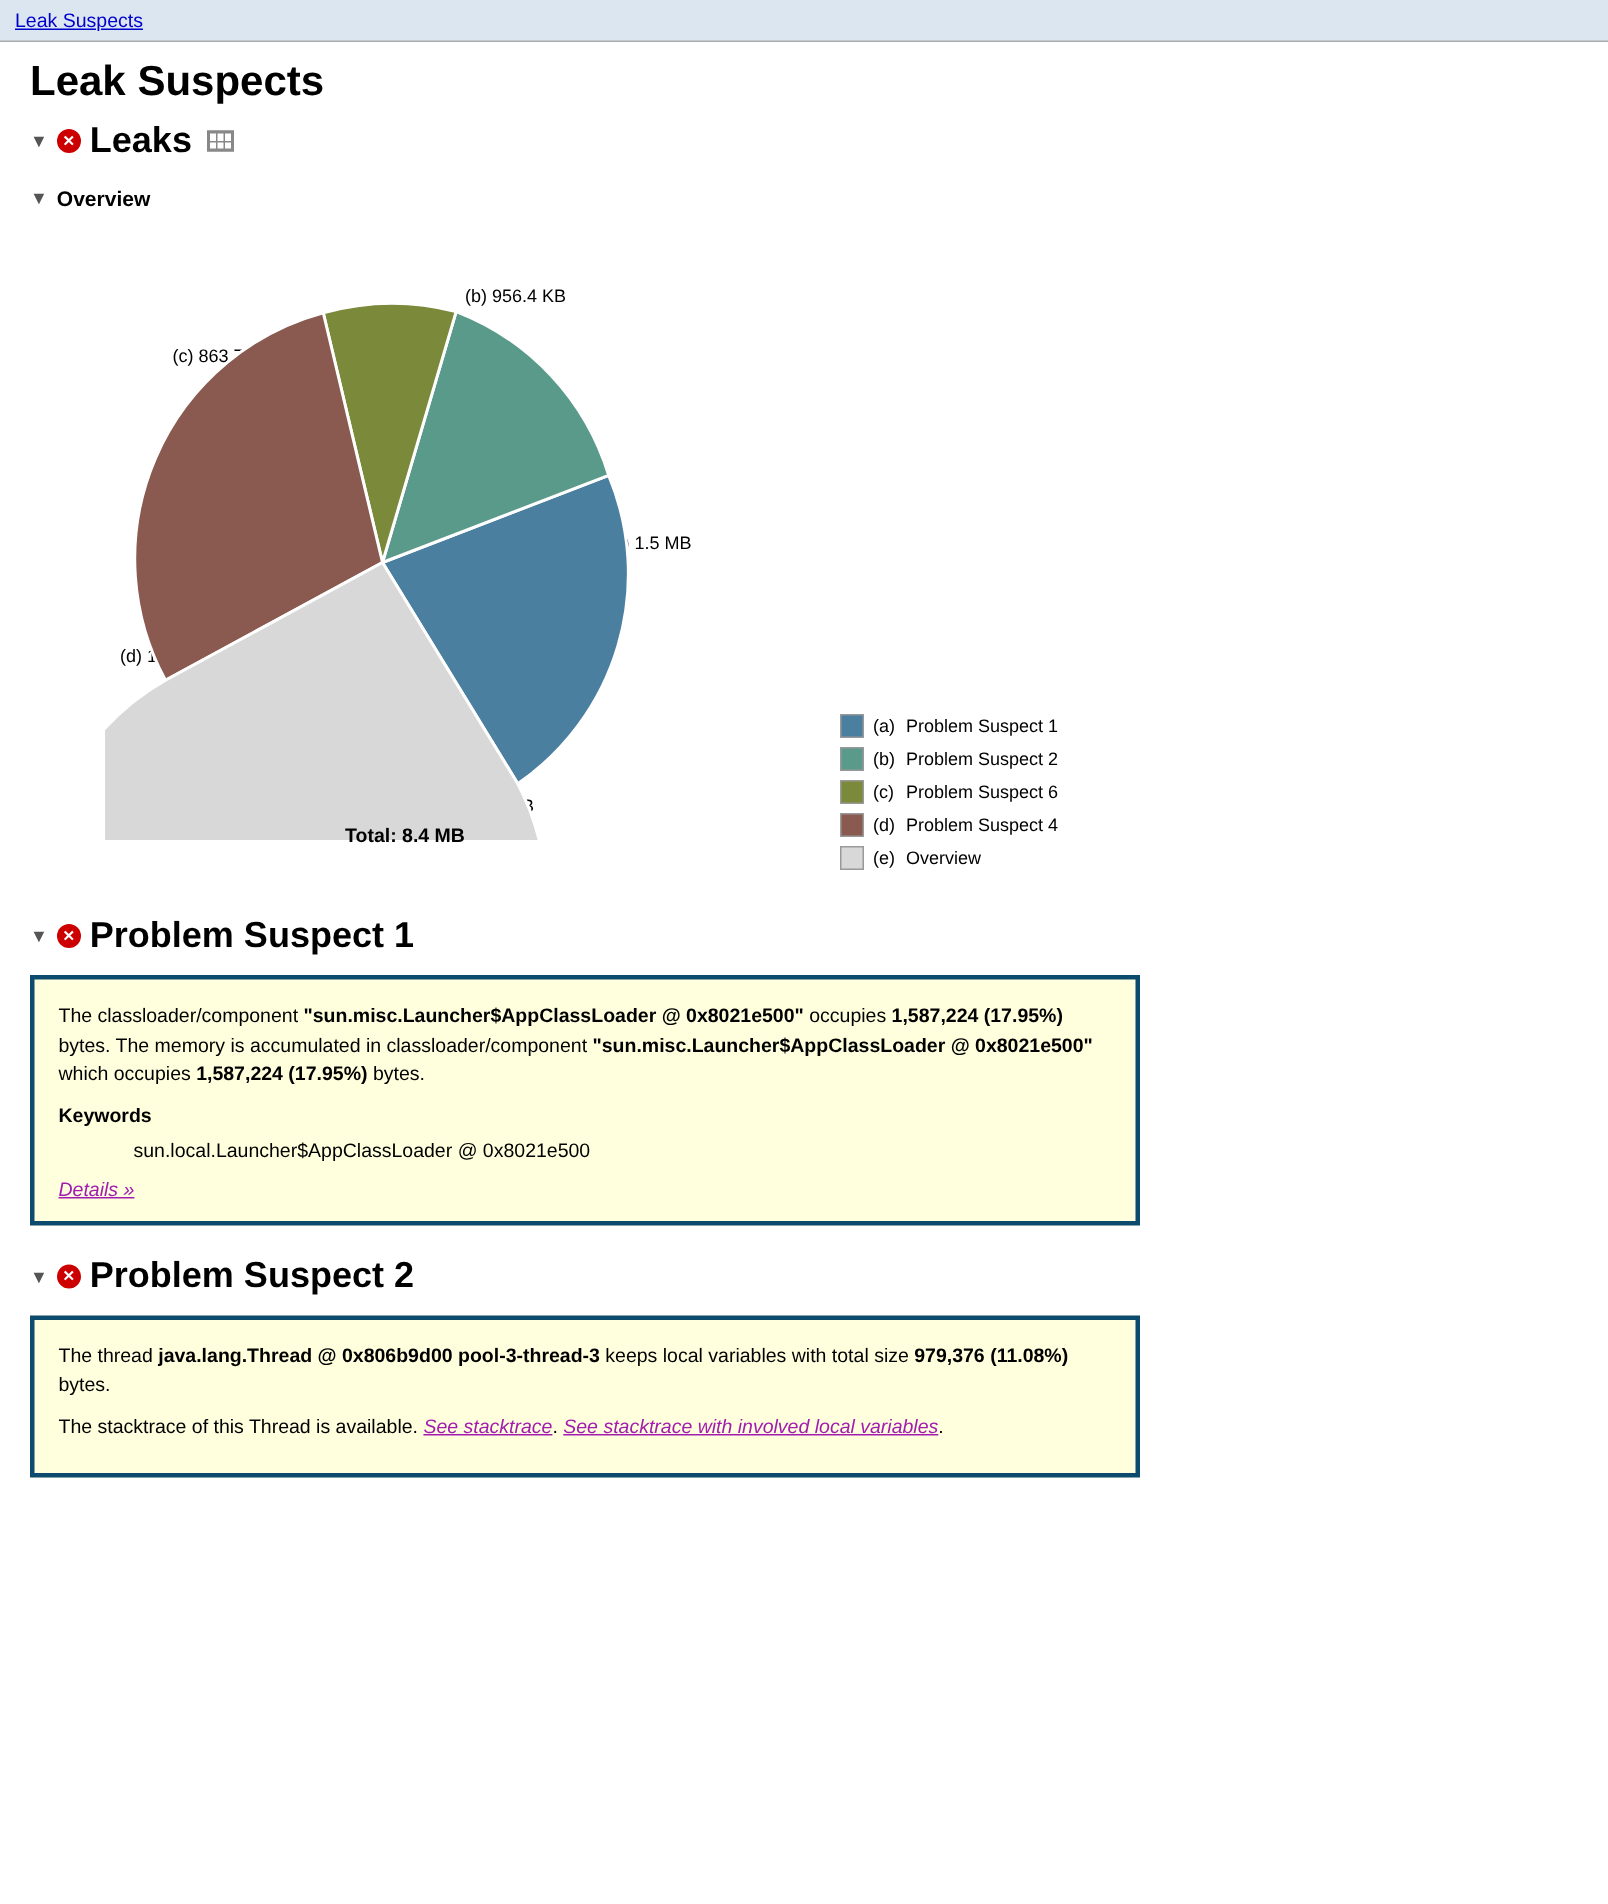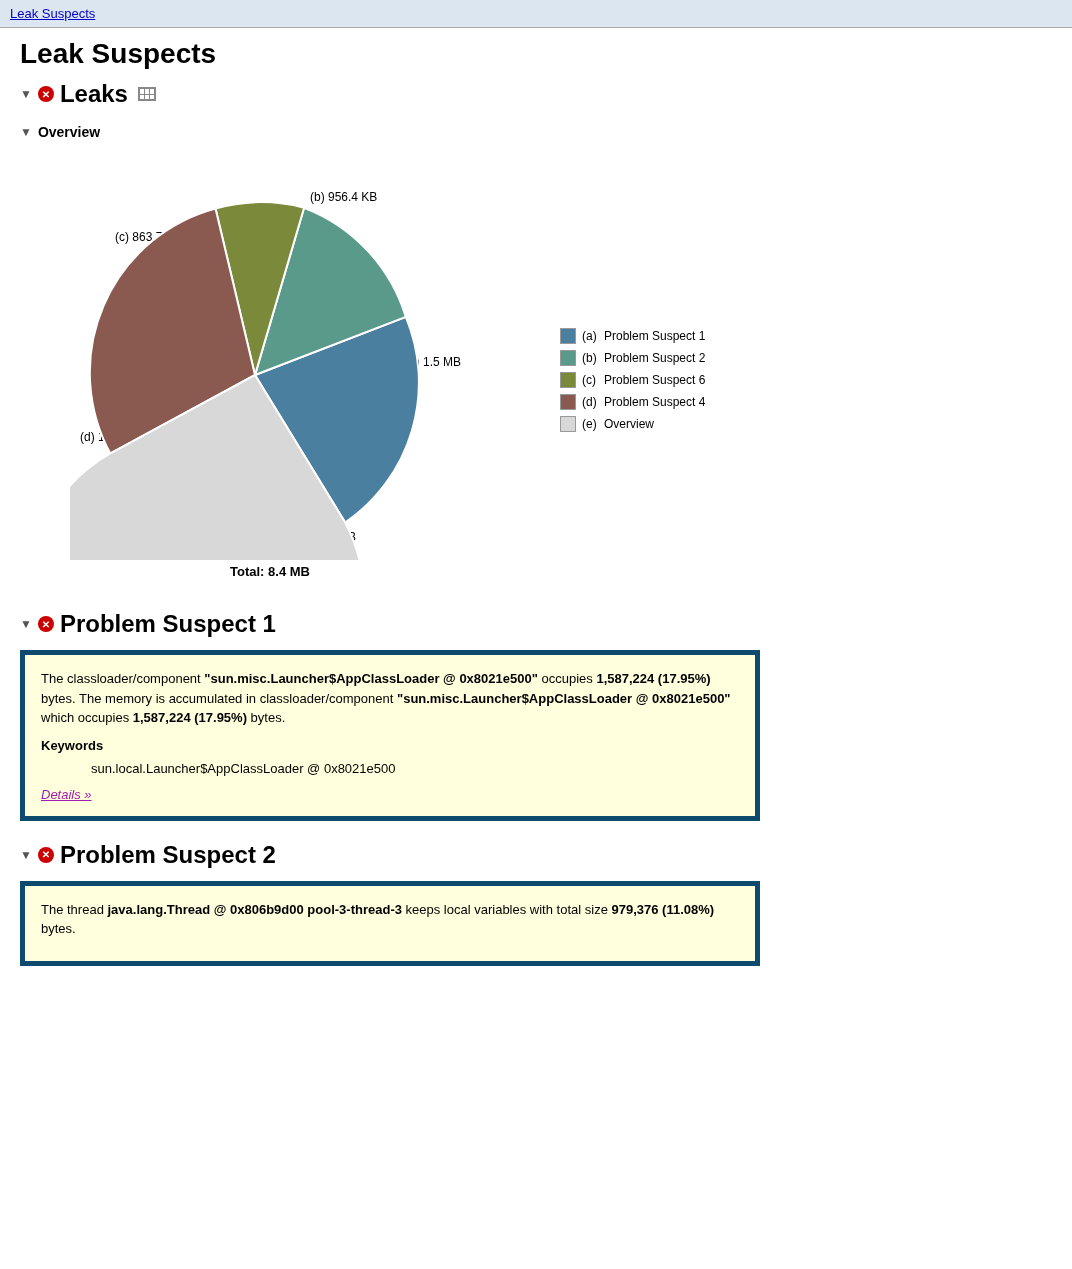--- a/index.html
+++ b/index.html
@@ -86,21 +86,21 @@
     .overview-header {
       display: flex;
       align-items: center;
       gap: 6px;
       font-weight: bold;
       font-size: 14px;
       margin-bottom: 10px;
     }
     .chart-area {
       display: flex;
-      align-items: center;
+      align-items: flex-end;
       justify-content: flex-start;
       gap: 40px;
       padding: 10px 0;
     }
     .pie-container {
       position: relative;
       width: 500px;
       height: 420px;
       flex-shrink: 0;
     }
@@ -109,21 +109,21 @@
       top: 30px;
       left: 50px;
     }
     .pie-label {
       position: absolute;
       font-size: 12px;
       white-space: nowrap;
     }
     .chart-total {
       position: absolute;
-      bottom: 1px;
+      bottom: 16px;
       left: 50%;
       transform: translateX(-50%);
       font-size: 13px;
       font-weight: bold;
     }
     .legend {
       display: flex;
       flex-direction: column;
       gap: 6px;
       margin-top: 20px;
@@ -134,21 +134,21 @@
       gap: 6px;
       font-size: 12px;
     }
     .legend-swatch {
       width: 16px;
       height: 16px;
       flex-shrink: 0;
       border: 1px solid #999;
     }
     .suspect-box {
-      border: 5px solid #0c4a6e;
+      border: 3px solid #0c4a6e;
       background: #ffffdd;
       padding: 14px 16px;
       margin-bottom: 20px;
       max-width: 740px;
     }
     .suspect-box p {
       margin-bottom: 8px;
       line-height: 1.5;
     }
     .suspect-box .keywords-label {
@@ -277,16 +277,19 @@
   <div class="problem-section">
     <div class="section-header" style="margin-bottom:12px;">
       <span class="triangle">▼</span>
       <span class="error-icon">✕</span>
       <span class="section-title">Problem Suspect 2</span>
     </div>
     <div class="suspect-box">
       <p>
         The thread <strong>java.lang.Thread @ 0x806b9d00 pool-3-thread-3</strong> keeps local variables with total size <strong>979,376 (11.08%)</strong> bytes.
       </p>
+      <p>
+        The stacktrace of this Thread is available. <a href="#">See stacktrace</a>. <a href="#">See stacktrace with involved local variables</a>.
+      </p>
     </div>
   </div>
 
 </div>
 
 </body></html>

